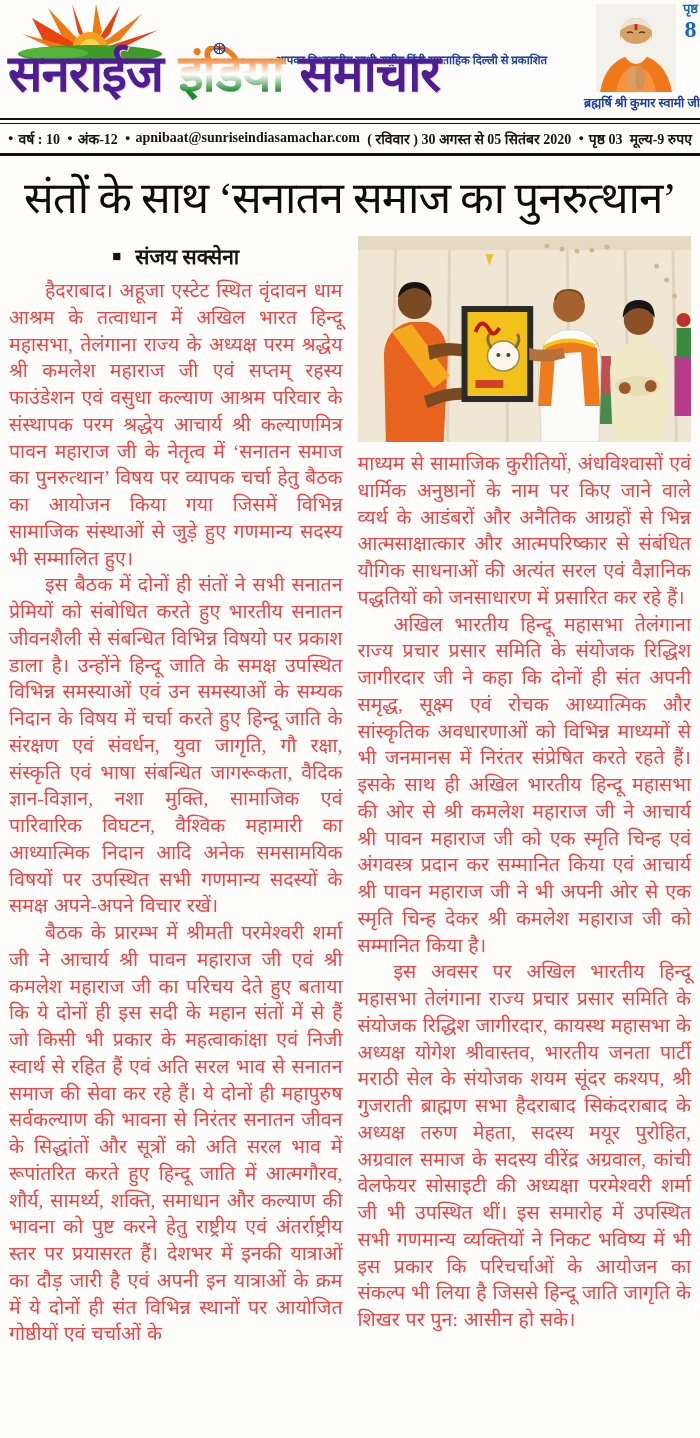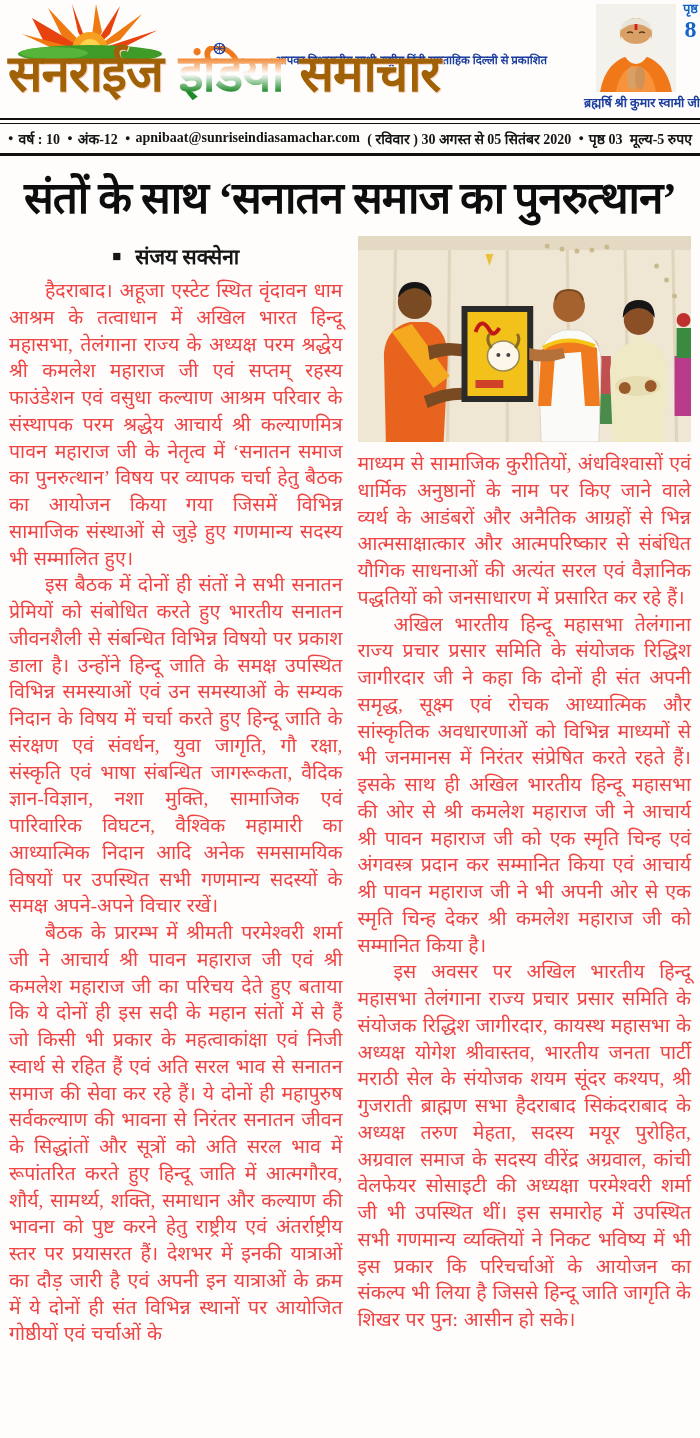--- a/index.html
+++ b/index.html
@@ -13,21 +13,21 @@
   .mast-left{position:absolute;left:0;top:0;width:592px;height:118px;}
   .sun-logo{position:absolute;left:14px;top:4px;width:152px;height:56px;}
   .tagline{
     position:absolute;left:235px;top:52px;width:352px;text-align:center;
     font-size:11.5px;font-weight:700;color:#1c3e9e;white-space:nowrap;
   }
   .title-row{
     position:absolute;left:8px;top:40px;white-space:nowrap;
     font-weight:700;font-size:51px;line-height:1.35;letter-spacing:-1px;
   }
-  .t-red{color:#a16207;text-shadow:1px 1px 0 #f8d0c0;}
+  .t-red{color:#4c1d95;text-shadow:1px 1px 0 #f8d0c0;}
   .t-tri{
     background:linear-gradient(180deg,#f07818 18%,#fdfdfd 50%,#1e8a28 82%);
     -webkit-background-clip:text;background-clip:text;color:transparent;
     position:relative;padding:0 4px;text-align:center;
   }
   .chakra{position:absolute;left:34%;top:-4px;width:13px;height:13px;}
   .mast-right{position:absolute;right:0;top:0;width:108px;height:126px;}
   .portrait{position:absolute;left:4px;top:4px;width:80px;height:88px;}
   .page-badge{position:absolute;right:2px;top:2px;text-align:center;color:#1565c8;font-weight:700;line-height:1;}
   .page-badge .lbl{font-size:13px;display:block;}
@@ -40,21 +40,21 @@
   .infobar{
     position:absolute;left:0;right:0;top:123px;height:30px;
     display:flex;align-items:center;justify-content:space-between;
     padding:0 8px;font-weight:700;font-size:14px;border-bottom:3px solid #111;
     font-family:"Liberation Serif","DejaVu Serif",serif;
   }
   .ib-item{display:flex;align-items:center;gap:5px;white-space:nowrap;}
   .dot{font-size:9px;line-height:1;}
   
   .headline{
-    text-align:center;font-weight:700;font-size:44px;line-height:1.5;
+    text-align:center;font-weight:400;font-size:44px;line-height:1.5;
     margin:10px 4px 2px;color:#0d0d0d;letter-spacing:-1px;
   }
   
   .byline-row{
     display:flex;align-items:center;justify-content:center;gap:14px;
     margin:8px 0 8px;font-size:21px;font-weight:700;
   }
   .byline-square{font-size:15px;line-height:1;}
   .cols{display:flex;gap:15px;padding:0 9px;}
   .col{flex:1;min-width:0;}
@@ -139,21 +139,21 @@
           <span>apnibaat@sunriseindiasamachar.com</span>
         </span>
       <span class="ib-item">
           <span>( रविवार ) 30 अगस्त से 05 सितंबर 2020</span>
         </span>
       <span class="ib-item">
           <span class="dot">●</span>
           <span>पृष्ठ 03</span>
         </span>
       <span class="ib-item">
-          <span>मूल्य-5 रुपए</span>
+          <span>मूल्य-9 रुपए</span>
         </span>
     </div>
   </div>
 
   <div class="headline">
     <div>संतों के साथ ‘सनातन समाज का पुनरुत्थान’</div>
   </div>
 
   <div class="cols">
 

